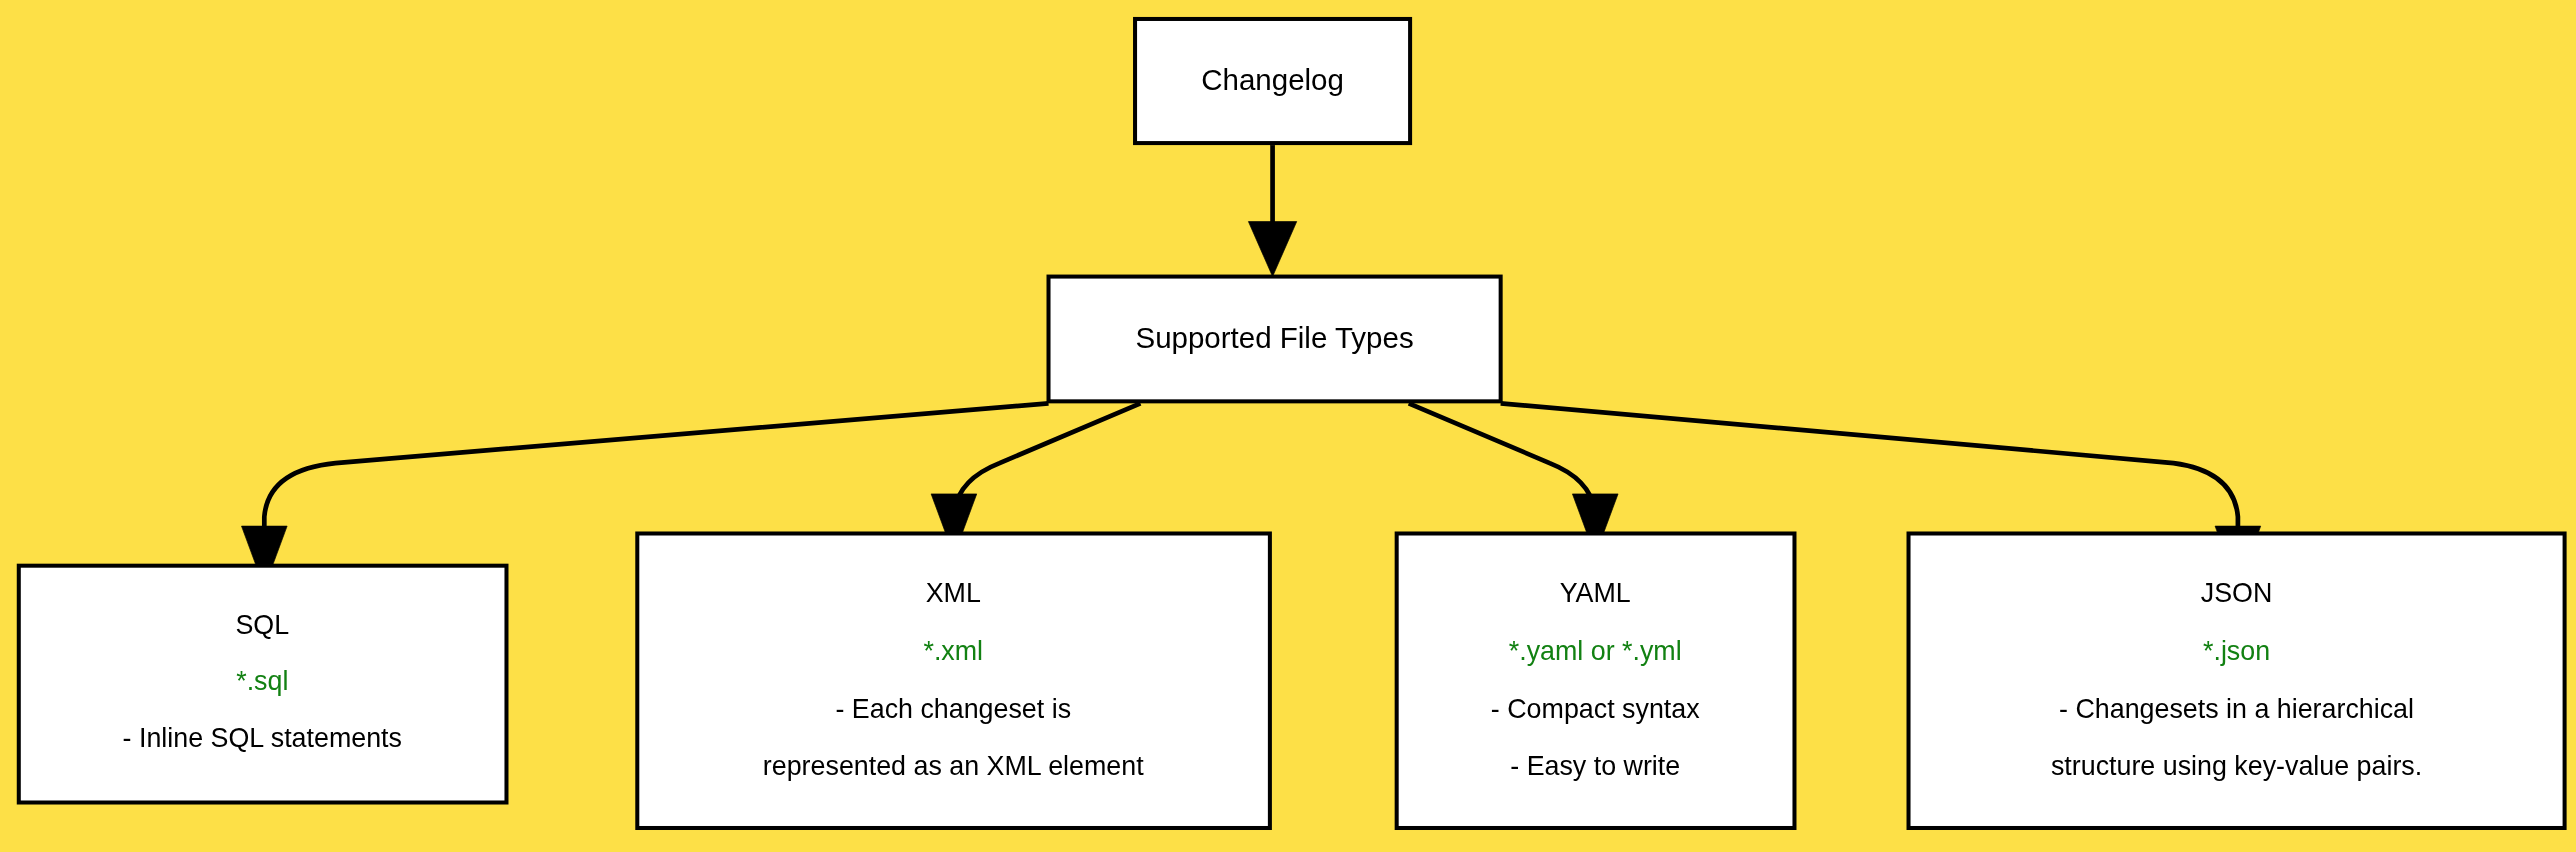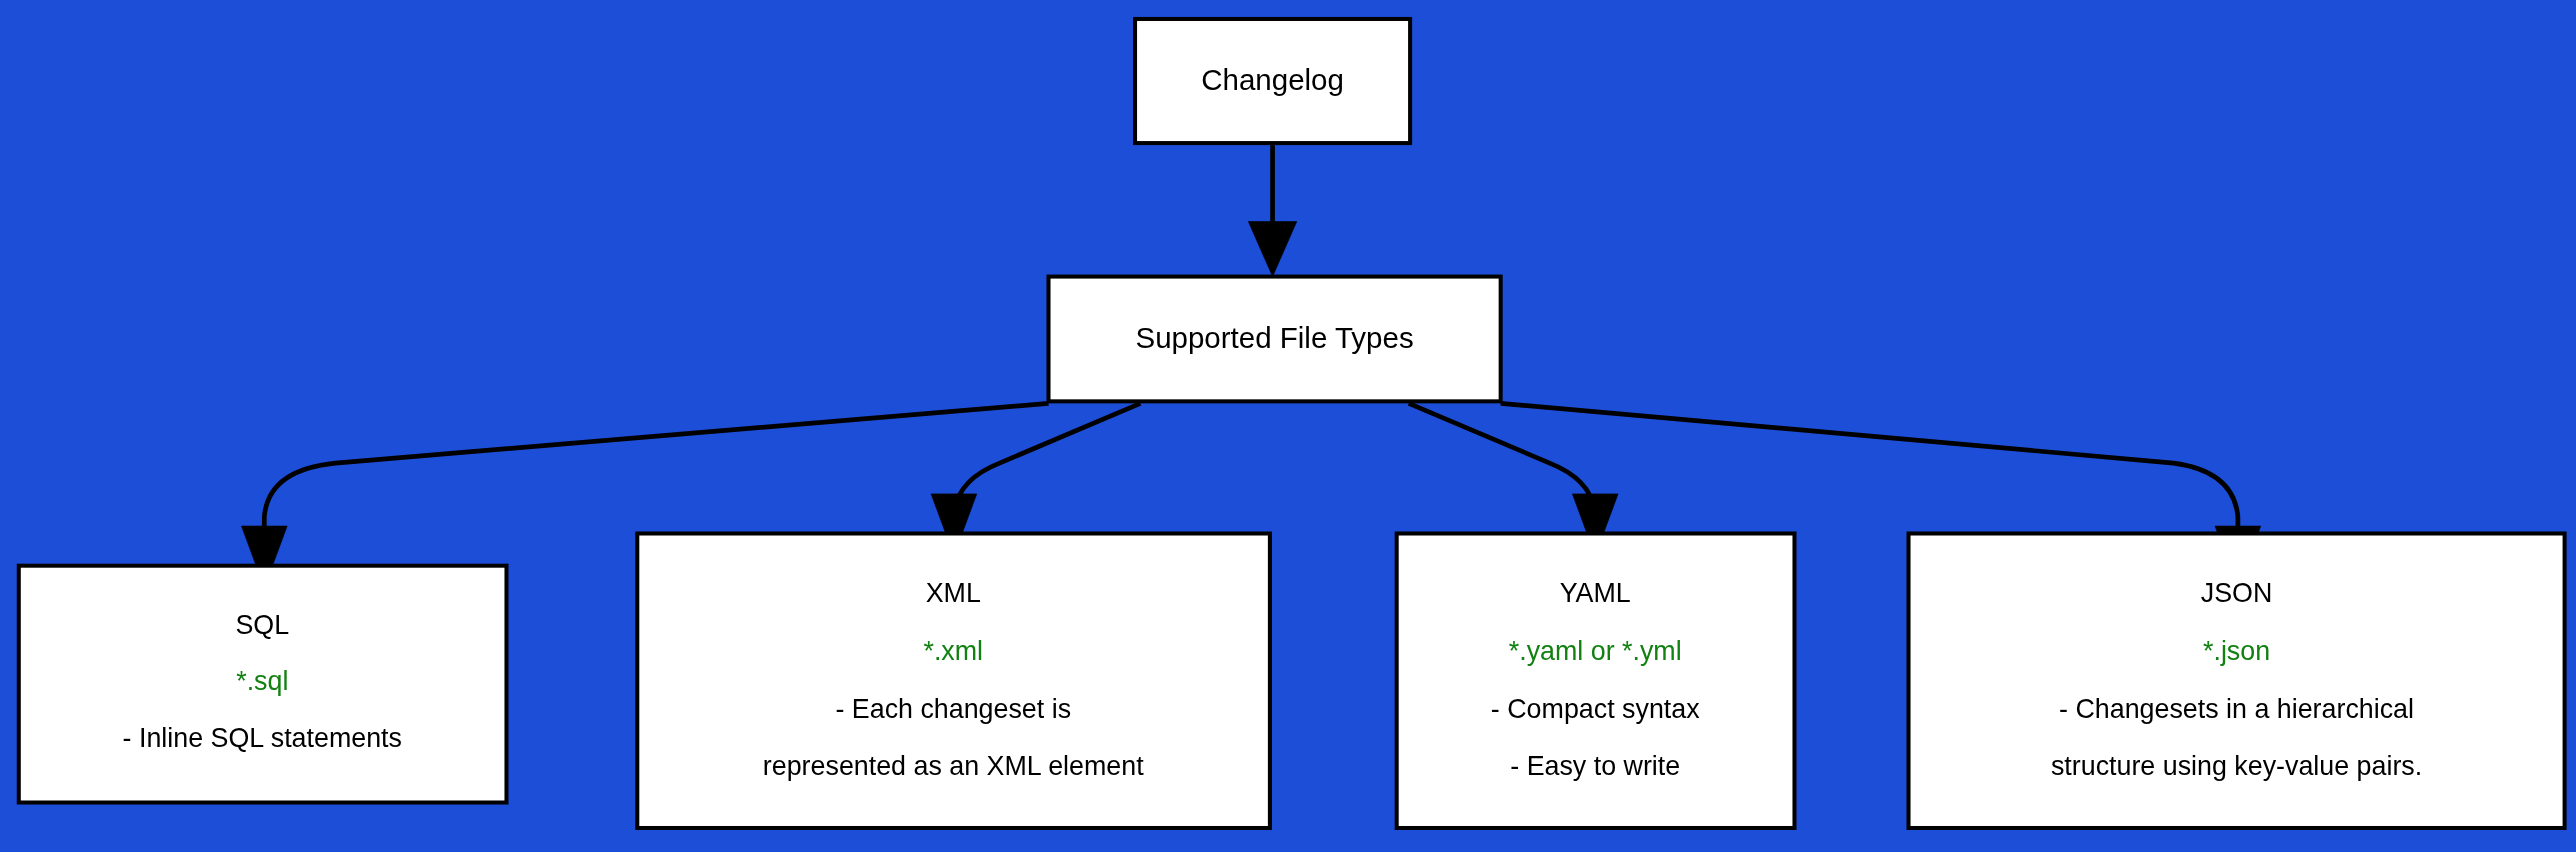--- a/index.html
+++ b/index.html
@@ -11,21 +11,21 @@
   body {
     width: 2576px;
     height: 853px;
     overflow: hidden;
     font-family: "Liberation Sans", sans-serif;
   }
   #diagram-root {
     position: relative;
     width: 2576px;
     height: 853px;
-    background: #1d4ed8;
+    background: #fde047;
   }
   svg.graph {
     position: absolute;
     left: 0;
     top: 0;
     width: 2576px;
     height: 853px;
     display: block;
   }
   .node-box {

